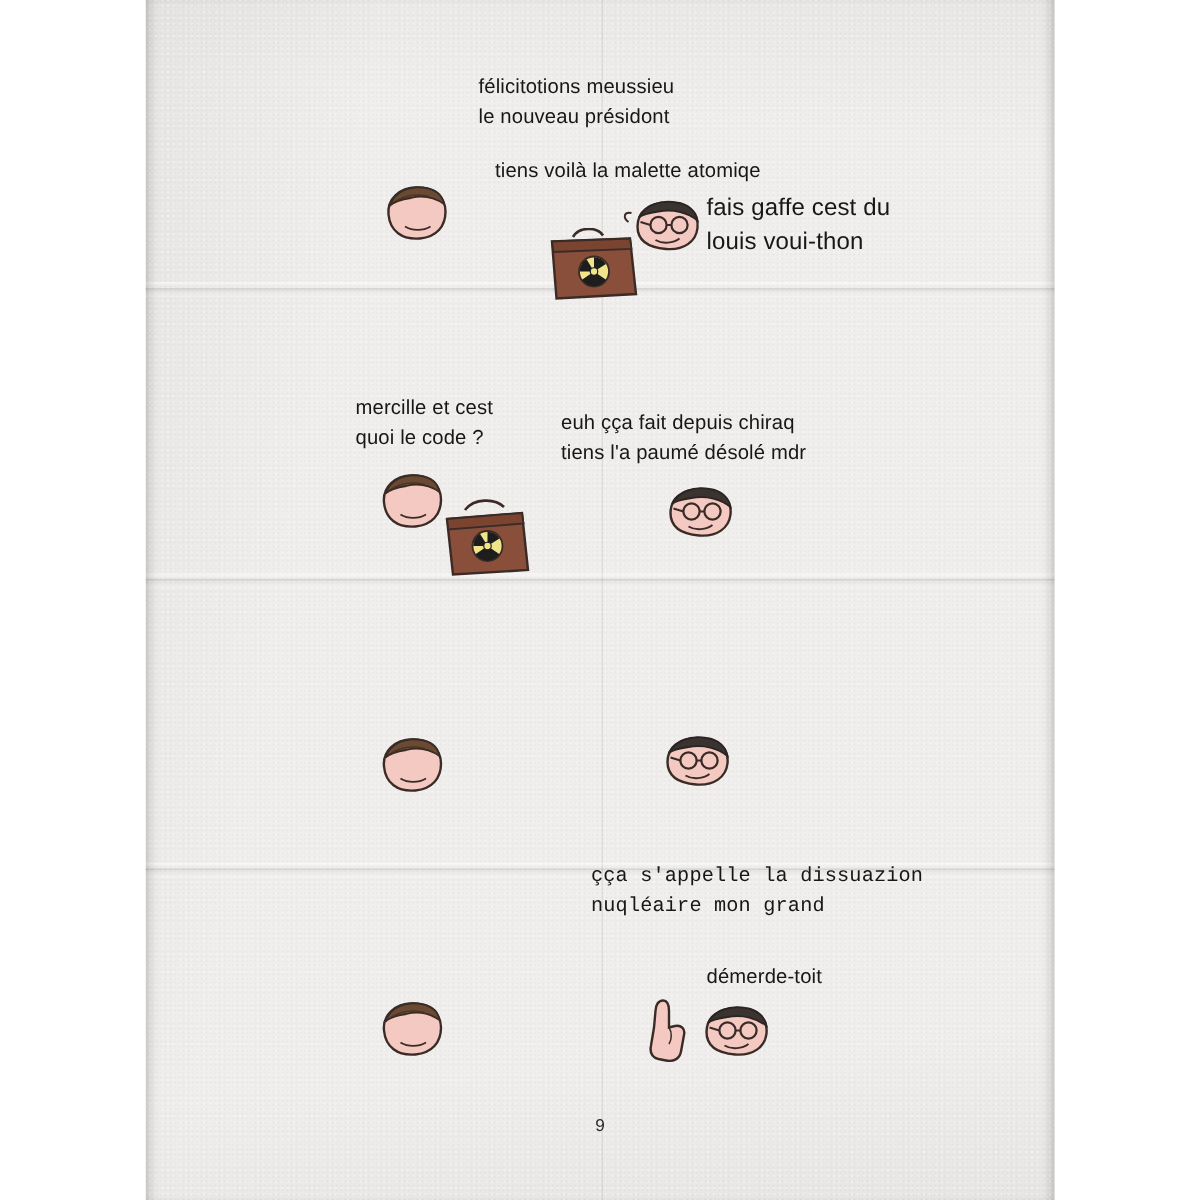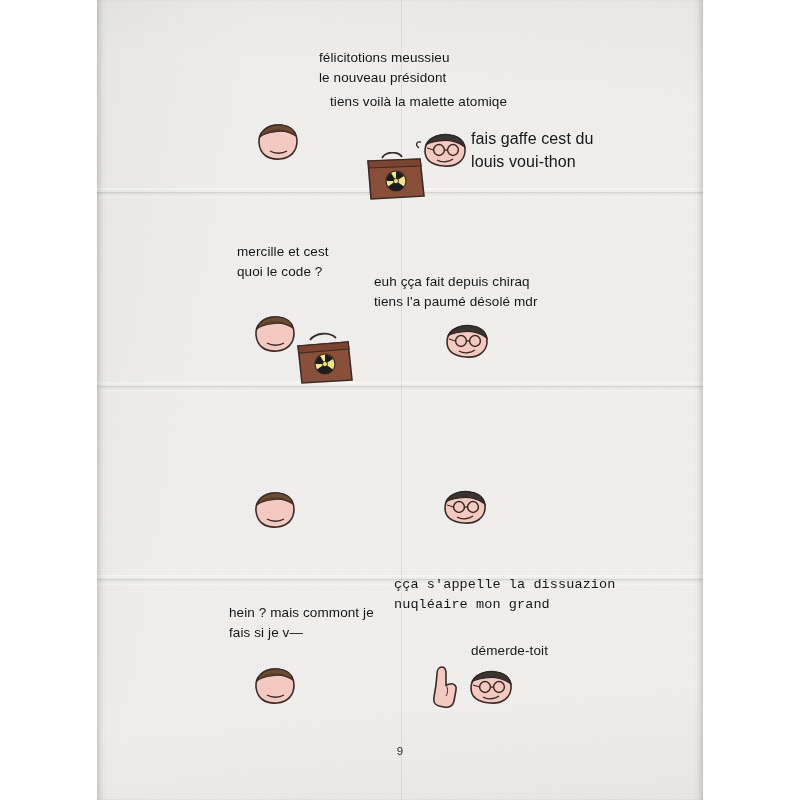--- a/index.html
+++ b/index.html
@@ -128,21 +128,21 @@
     <div id="grain"></div>
 
     <div class="fold" style="top:188px;"></div>
     <div class="fold" style="top:382px;"></div>
     <div class="fold" style="top:575px;"></div>
     <div class="vfold" style="left:300px;"></div>
 
     <div class="caption" style="left:222px; top:48px;">félicitotions meussieu
 le nouveau présidont</div>
 
-    <div class="caption" style="left:233px; top:92px;">tiens voilà la malette atomiqe</div>
+    <div class="caption" style="left:233px; top:104px;">tiens voilà la malette atomiqe</div>
 
     <div class="caption small" style="left:374px; top:128px;">fais gaffe cest du
 louis voui-thon</div>
 
     <div class="fig" style="left:155px; top:121px;">
       <svg width="50" height="42" viewBox="0 0 50 42" xmlns="http://www.w3.org/2000/svg">
         <path d="M7 22 C6 12, 14 4, 26 4 C38 4, 45 11, 45 20 C45 30, 39 37, 28 38 C16 39, 8 33, 7 22 Z" fill="#f3c9c2" stroke="#3a2b26" stroke-width="1.6"></path>
         <path d="M8 16 C11 7, 20 3, 30 4 C38 5, 43 9, 44 15 C38 11, 30 9, 22 11 C15 12, 10 14, 8 16 Z" fill="#6a4a33" stroke="#3a2b26" stroke-width="1.2"></path>
         <path d="M12 13 C18 9, 27 8, 34 10" stroke="#4a3422" stroke-width="1" fill="none"></path>
         <path d="M18 30 C23 33, 30 33, 35 30" stroke="#3a2b26" stroke-width="1.3" fill="none"></path>
@@ -171,21 +171,21 @@
         <g fill="#1d1d1d">
           <path d="M34 29 L34 19.5 A9.5 9.5 0 0 1 42 24 Z"></path>
           <path d="M34 29 L42 34.5 A9.5 9.5 0 0 1 26 34.5 Z"></path>
           <path d="M34 29 L26 24 A9.5 9.5 0 0 1 34 19.5 Z" opacity="0"></path>
         </g>
         <path d="M34 29 m-9.5 0 a9.5 9.5 0 0 1 4.5 -8.2 L34 29 Z" fill="#1d1d1d"></path>
         <circle cx="34" cy="29" r="2.5" fill="#f0e58a" stroke="#1d1d1d" stroke-width="0.8"></circle>
       </svg>
     </div>
 
-    <div class="caption" style="left:140px; top:242px;">mercille et cest
+    <div class="caption" style="left:140px; top:262px;">mercille et cest
 quoi le code ?</div>
 
     <div class="caption" style="left:277px; top:272px;">euh çça fait depuis chiraq
 tiens l'a paumé désolé mdr</div>
 
     <div class="fig" style="left:152px; top:313px;">
       <svg width="50" height="42" viewBox="0 0 50 42" xmlns="http://www.w3.org/2000/svg">
         <path d="M7 22 C6 12, 14 4, 26 4 C38 4, 45 11, 45 20 C45 30, 39 37, 28 38 C16 39, 8 33, 7 22 Z" fill="#f3c9c2" stroke="#3a2b26" stroke-width="1.6"></path>
         <path d="M8 16 C11 7, 20 3, 30 4 C38 5, 43 9, 44 15 C38 11, 30 9, 22 11 C15 12, 10 14, 8 16 Z" fill="#6a4a33" stroke="#3a2b26" stroke-width="1.2"></path>
         <path d="M12 13 C18 9, 27 8, 34 10" stroke="#4a3422" stroke-width="1" fill="none"></path>
@@ -234,22 +234,20 @@
         <path d="M10 20 C10 10, 18 4, 30 4 C44 4, 51 11, 50 21 C49 30, 41 36, 29 35 C17 34, 10 29, 10 20 Z" fill="#f3c9c2" stroke="#3a2b26" stroke-width="1.6"></path>
         <path d="M11 14 C15 6, 25 2, 36 4 C44 5, 49 10, 50 16 C44 11, 34 8, 24 10 C17 11, 13 12, 11 14 Z" fill="#3b3330" stroke="#2a2422" stroke-width="1.2"></path>
         <circle cx="24" cy="19" r="5.4" fill="none" stroke="#3a2b26" stroke-width="1.5"></circle>
         <circle cx="38" cy="19" r="5.4" fill="none" stroke="#3a2b26" stroke-width="1.5"></circle>
         <path d="M29.4 19 L32.6 19" stroke="#3a2b26" stroke-width="1.4"></path>
         <path d="M18.6 19 L12 17" stroke="#3a2b26" stroke-width="1.3"></path>
         <path d="M22 29 C27 32, 34 31, 38 28" stroke="#3a2b26" stroke-width="1.3" fill="none"></path>
       </svg>
     </div>
 
-    <div class="caption" style="left:132px; top:603px;">hein ? mais commont je
-fais si je v—</div>
 
     <div class="caption" style="left:297px; top:575px;font-family:Liberation Mono, monospace;">çça s'appelle la dissuazion
 nuqléaire mon grand</div>
 
     <div class="caption" style="left:374px; top:641px;">démerde-toit</div>
 
     <div class="fig" style="left:152px; top:665px;">
       <svg width="50" height="42" viewBox="0 0 50 42" xmlns="http://www.w3.org/2000/svg">
         <path d="M7 22 C6 12, 14 4, 26 4 C38 4, 45 11, 45 20 C45 30, 39 37, 28 38 C16 39, 8 33, 7 22 Z" fill="#f3c9c2" stroke="#3a2b26" stroke-width="1.6"></path>
         <path d="M8 16 C11 7, 20 3, 30 4 C38 5, 43 9, 44 15 C38 11, 30 9, 22 11 C15 12, 10 14, 8 16 Z" fill="#6a4a33" stroke="#3a2b26" stroke-width="1.2"></path>

